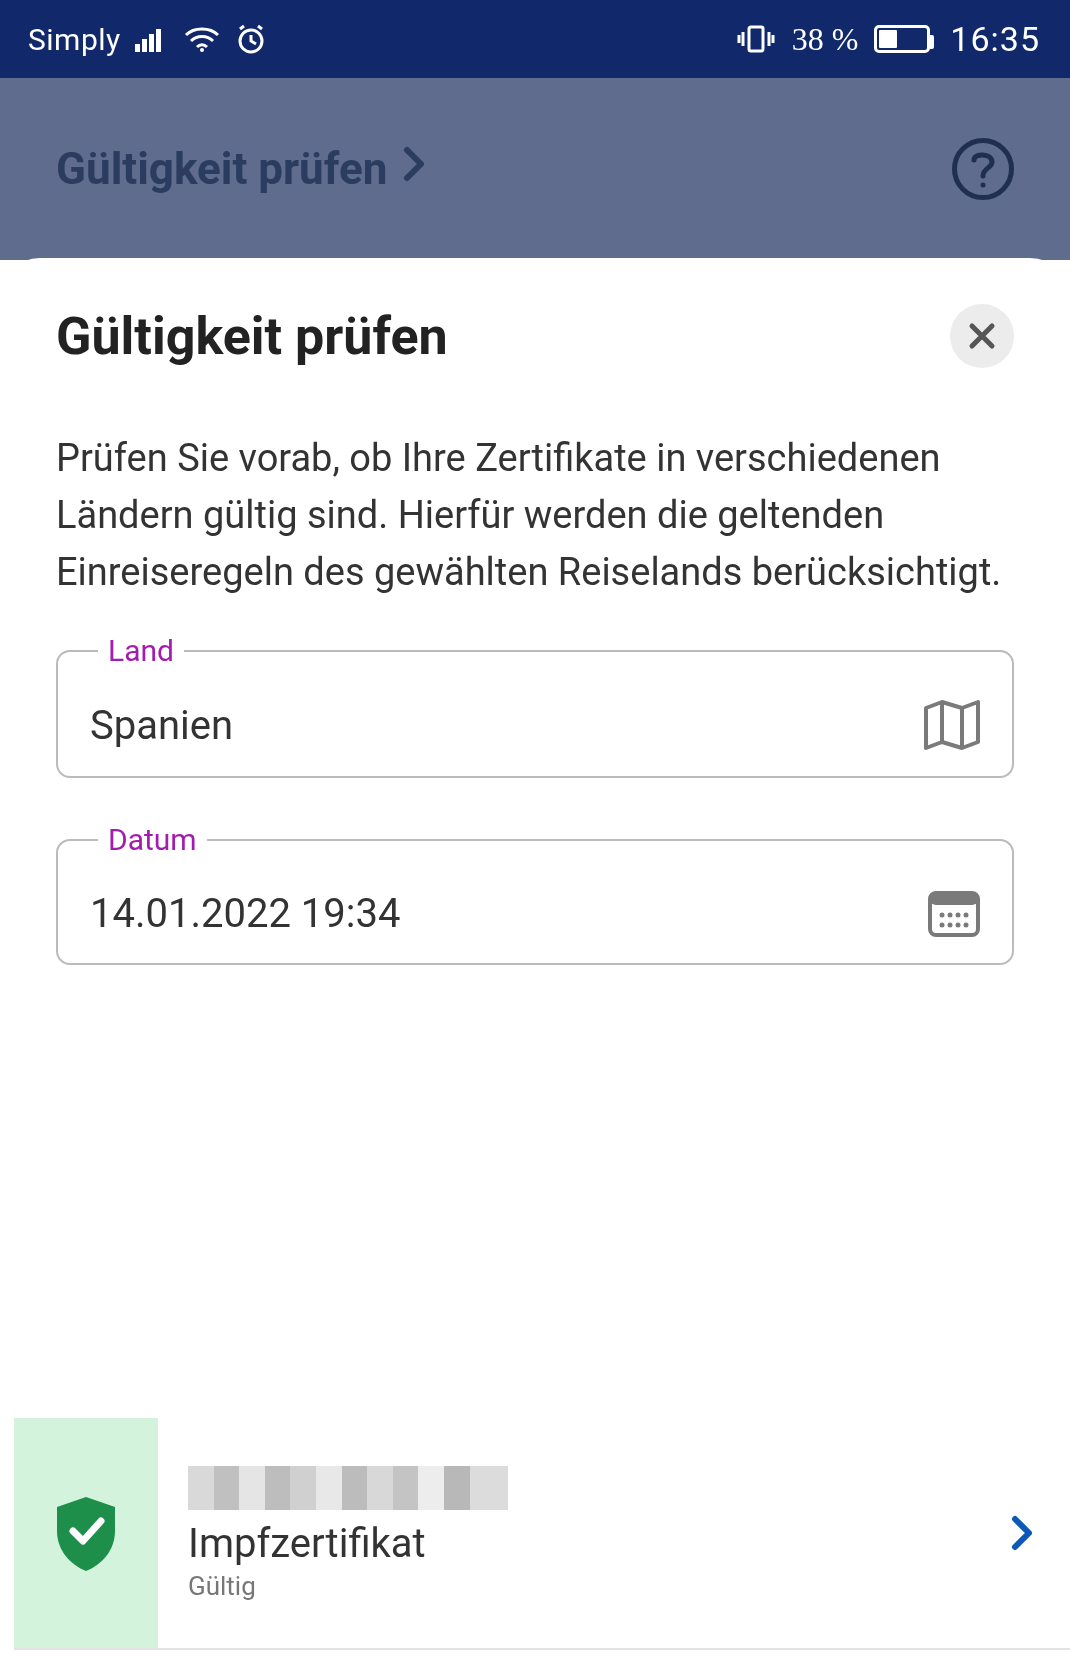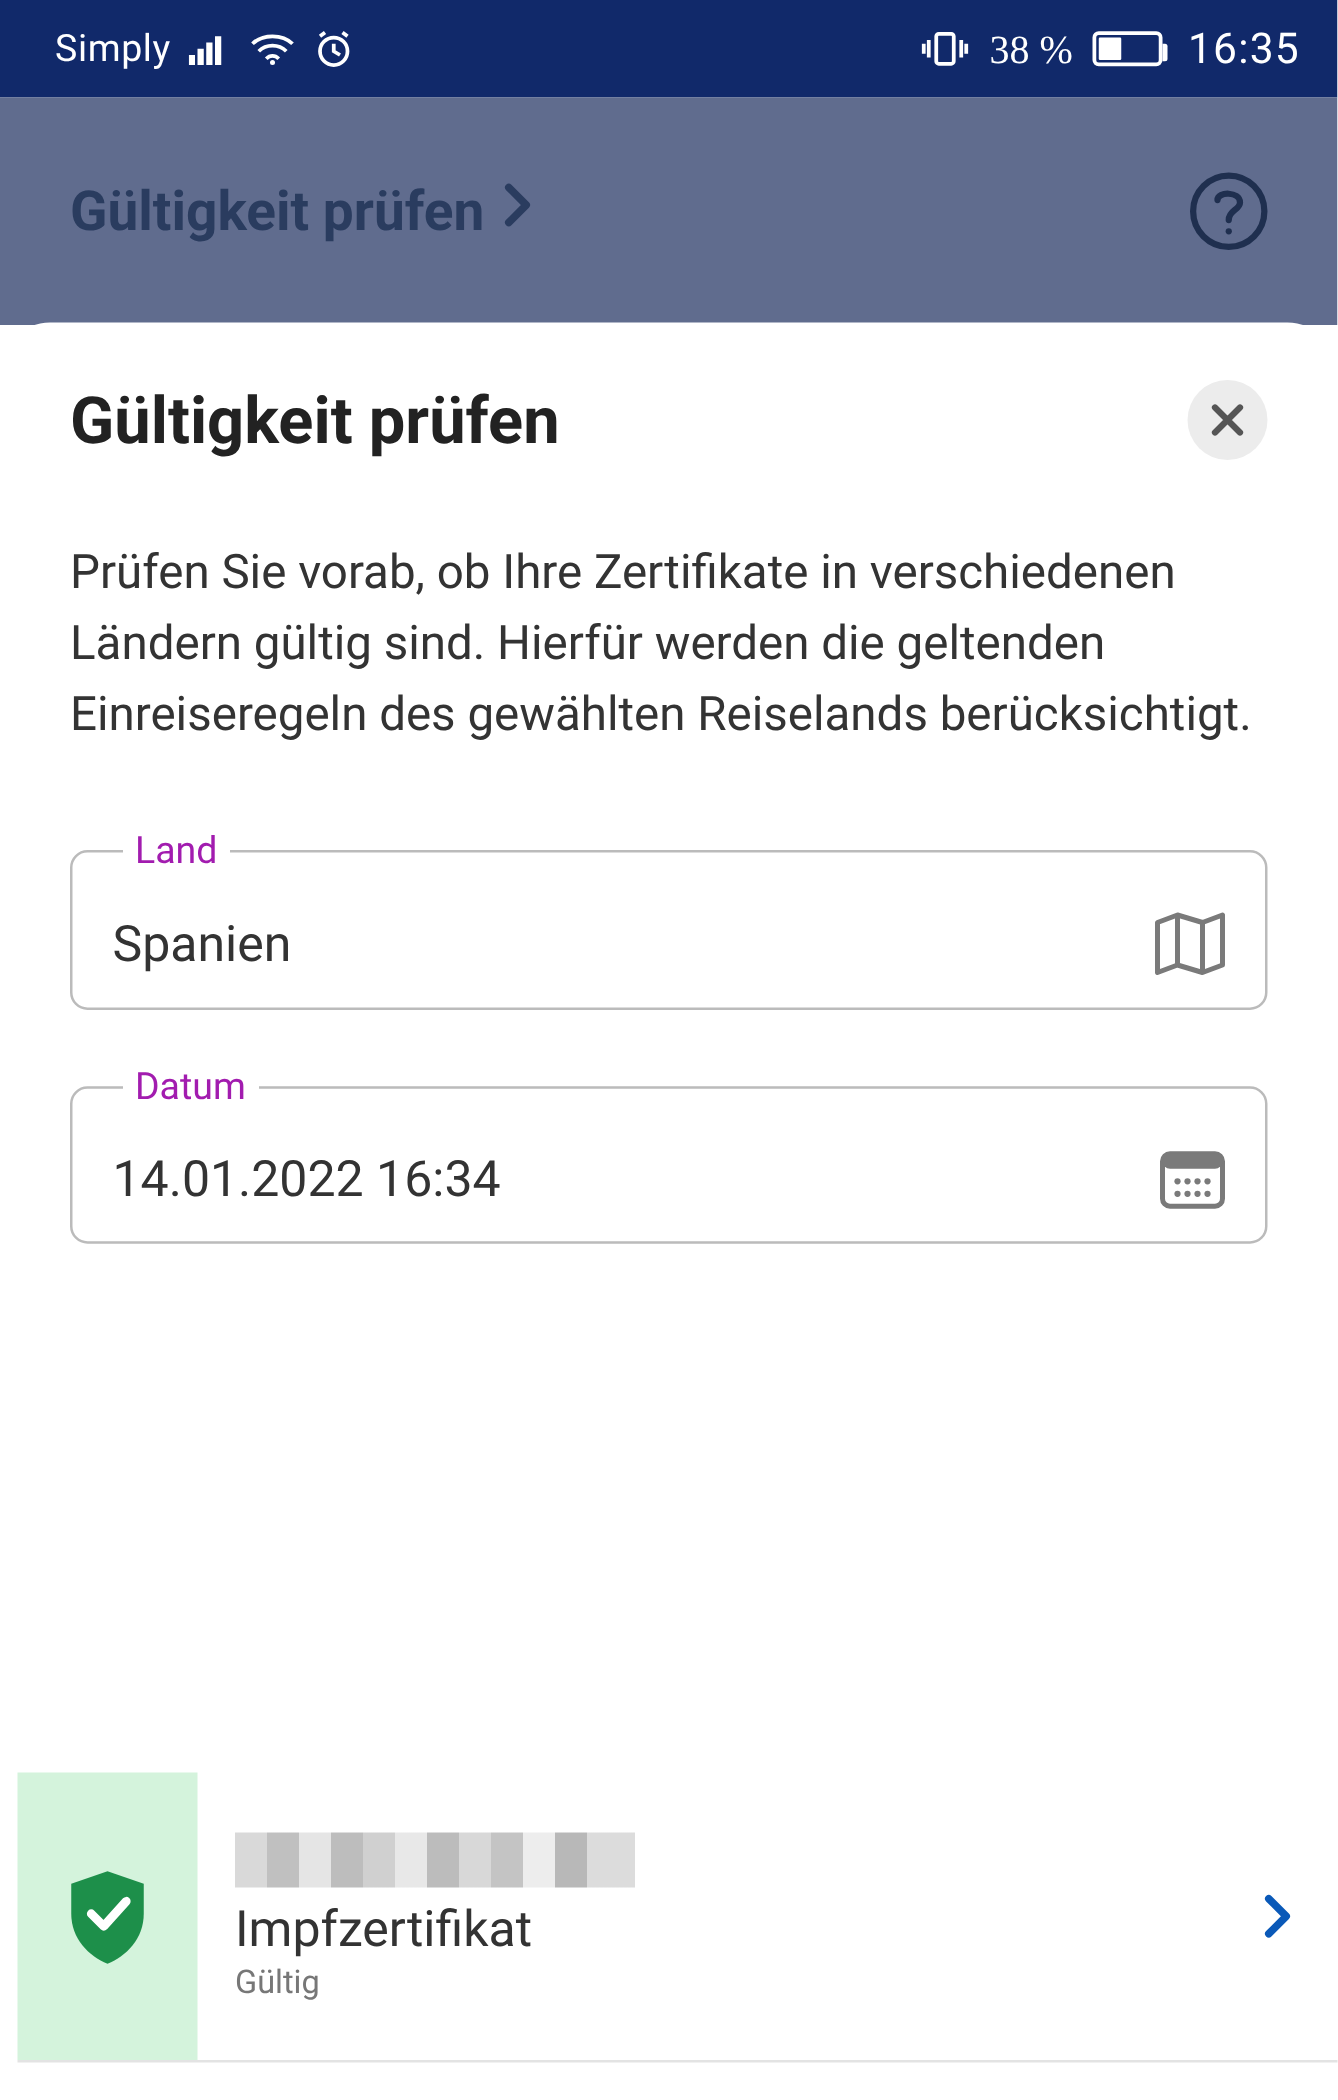--- a/index.html
+++ b/index.html
@@ -5,21 +5,21 @@
   * { box-sizing: border-box; margin: 0; padding: 0; }
   html, body { width: 1070px; height: 1680px; font-family: -apple-system, BlinkMacSystemFont, "Segoe UI", Roboto, Arial, sans-serif; background: #fff; overflow: hidden; }
   
   
   .status-bar {
     height: 78px;
     background: #11296a;
     color: #fff;
     display: flex;
     align-items: center;
-    padding: 0 30px 0 44px;
+    padding: 0 30px 0 28px;
     font-size: 30px;
   }
   .status-left { display: flex; align-items: center; gap: 14px; }
   .status-right { margin-left: auto; display: flex; align-items: center; gap: 10px; }
   .carrier { font-size: 30px; font-weight: 400; letter-spacing: 0.5px; }
   .sb-icon svg { display: block; }
   .battery-box {
     width: 56px; height: 28px; border: 3px solid #fff; border-radius: 5px; position: relative;
     display: inline-flex; align-items: center; padding: 2px;
   }
@@ -84,21 +84,21 @@
     background: #ececec;
     display: flex; align-items: center; justify-content: center;
     color: #555;
   }
   .close-btn svg { display: block; }
 
   .description {
     font-size: 38px;
     line-height: 1.5;
     color: #333;
-    margin-bottom: 62px;
+    margin-bottom: 32px;
   }
 
   
   .field {
     border: 2px solid #bbb;
     border-radius: 14px;
     padding: 30px 30px 24px 32px;
     display: flex;
     align-items: center;
     margin-bottom: 44px;
@@ -248,21 +248,21 @@
       <svg width="60" height="54" viewBox="0 0 60 54" fill="none" stroke="#7a7a7a" stroke-width="4" stroke-linejoin="round">
         <path d="M4 10 L20 4 L40 10 L56 4 L56 44 L40 50 L20 44 L4 50 Z"></path>
         <path d="M20 4 L20 44"></path>
         <path d="M40 10 L40 50"></path>
       </svg>
     </span>
   </fieldset>
 
   <fieldset class="field">
     <legend>Datum</legend>
-    <span class="field-value">14.01.2022 16:34</span>
+    <span class="field-value">14.01.2022 19:34</span>
     <span class="field-icon">
       <svg width="56" height="52" viewBox="0 0 56 52" fill="none">
         <rect x="4" y="6" width="48" height="42" rx="6" fill="none" stroke="#7a7a7a" stroke-width="4"></rect>
         <rect x="4" y="6" width="48" height="12" rx="6" fill="#7a7a7a"></rect>
         <circle cx="16" cy="28" r="2.5" fill="#7a7a7a"></circle>
         <circle cx="24" cy="28" r="2.5" fill="#7a7a7a"></circle>
         <circle cx="32" cy="28" r="2.5" fill="#7a7a7a"></circle>
         <circle cx="40" cy="28" r="2.5" fill="#7a7a7a"></circle>
         <circle cx="16" cy="38" r="2.5" fill="#7a7a7a"></circle>
         <circle cx="24" cy="38" r="2.5" fill="#7a7a7a"></circle>

